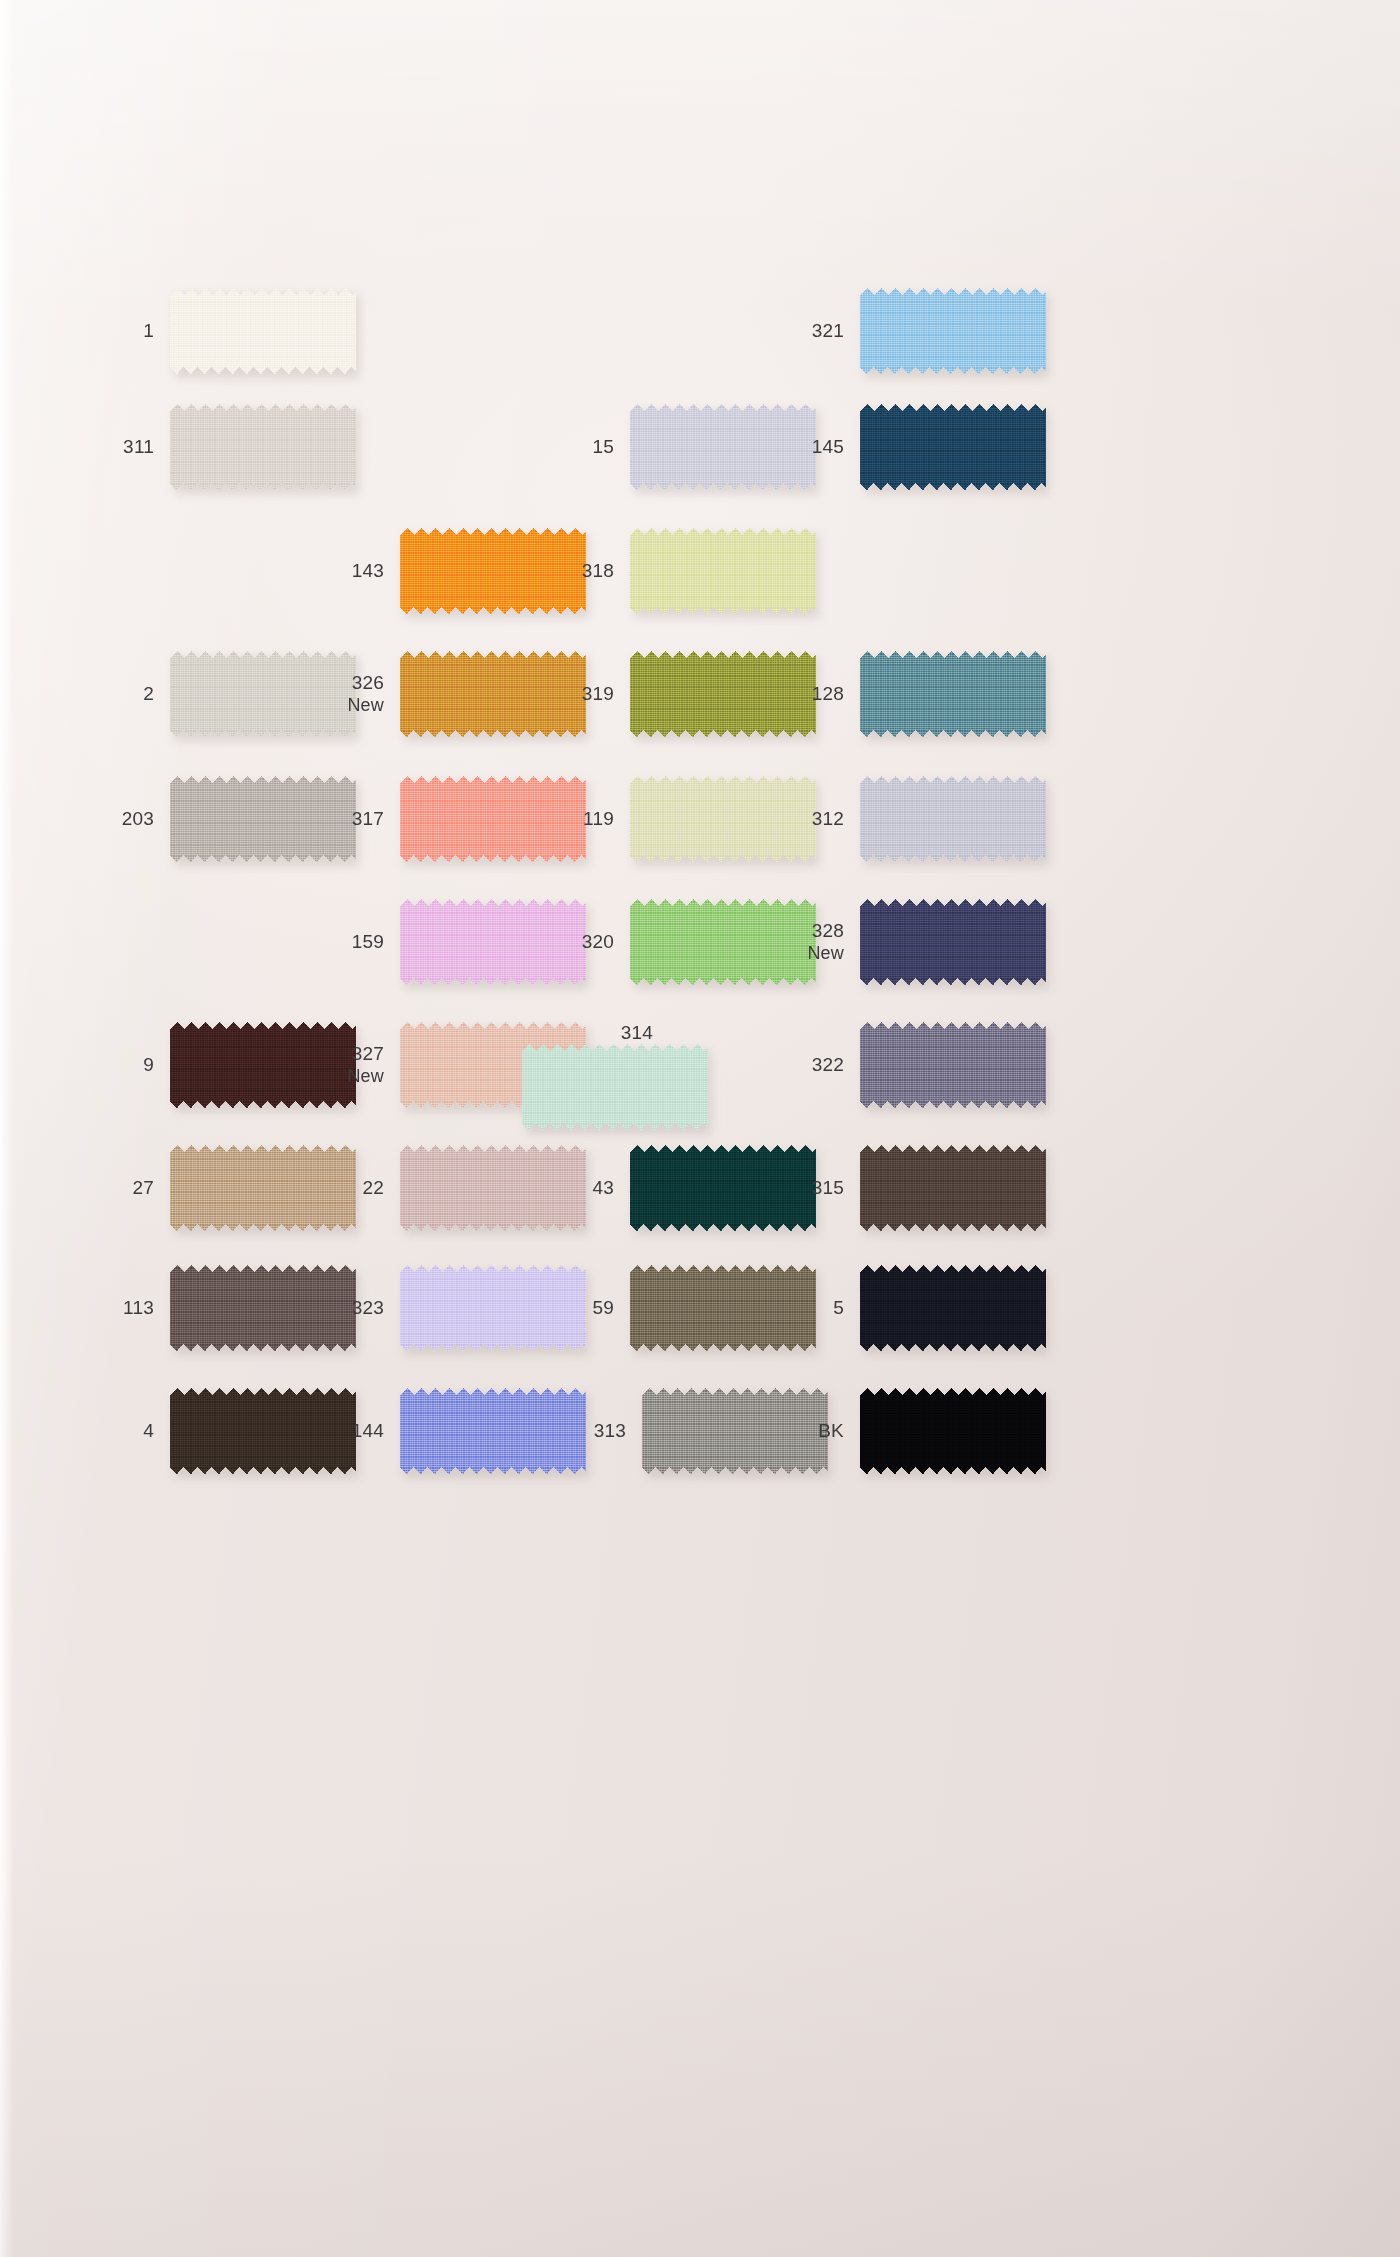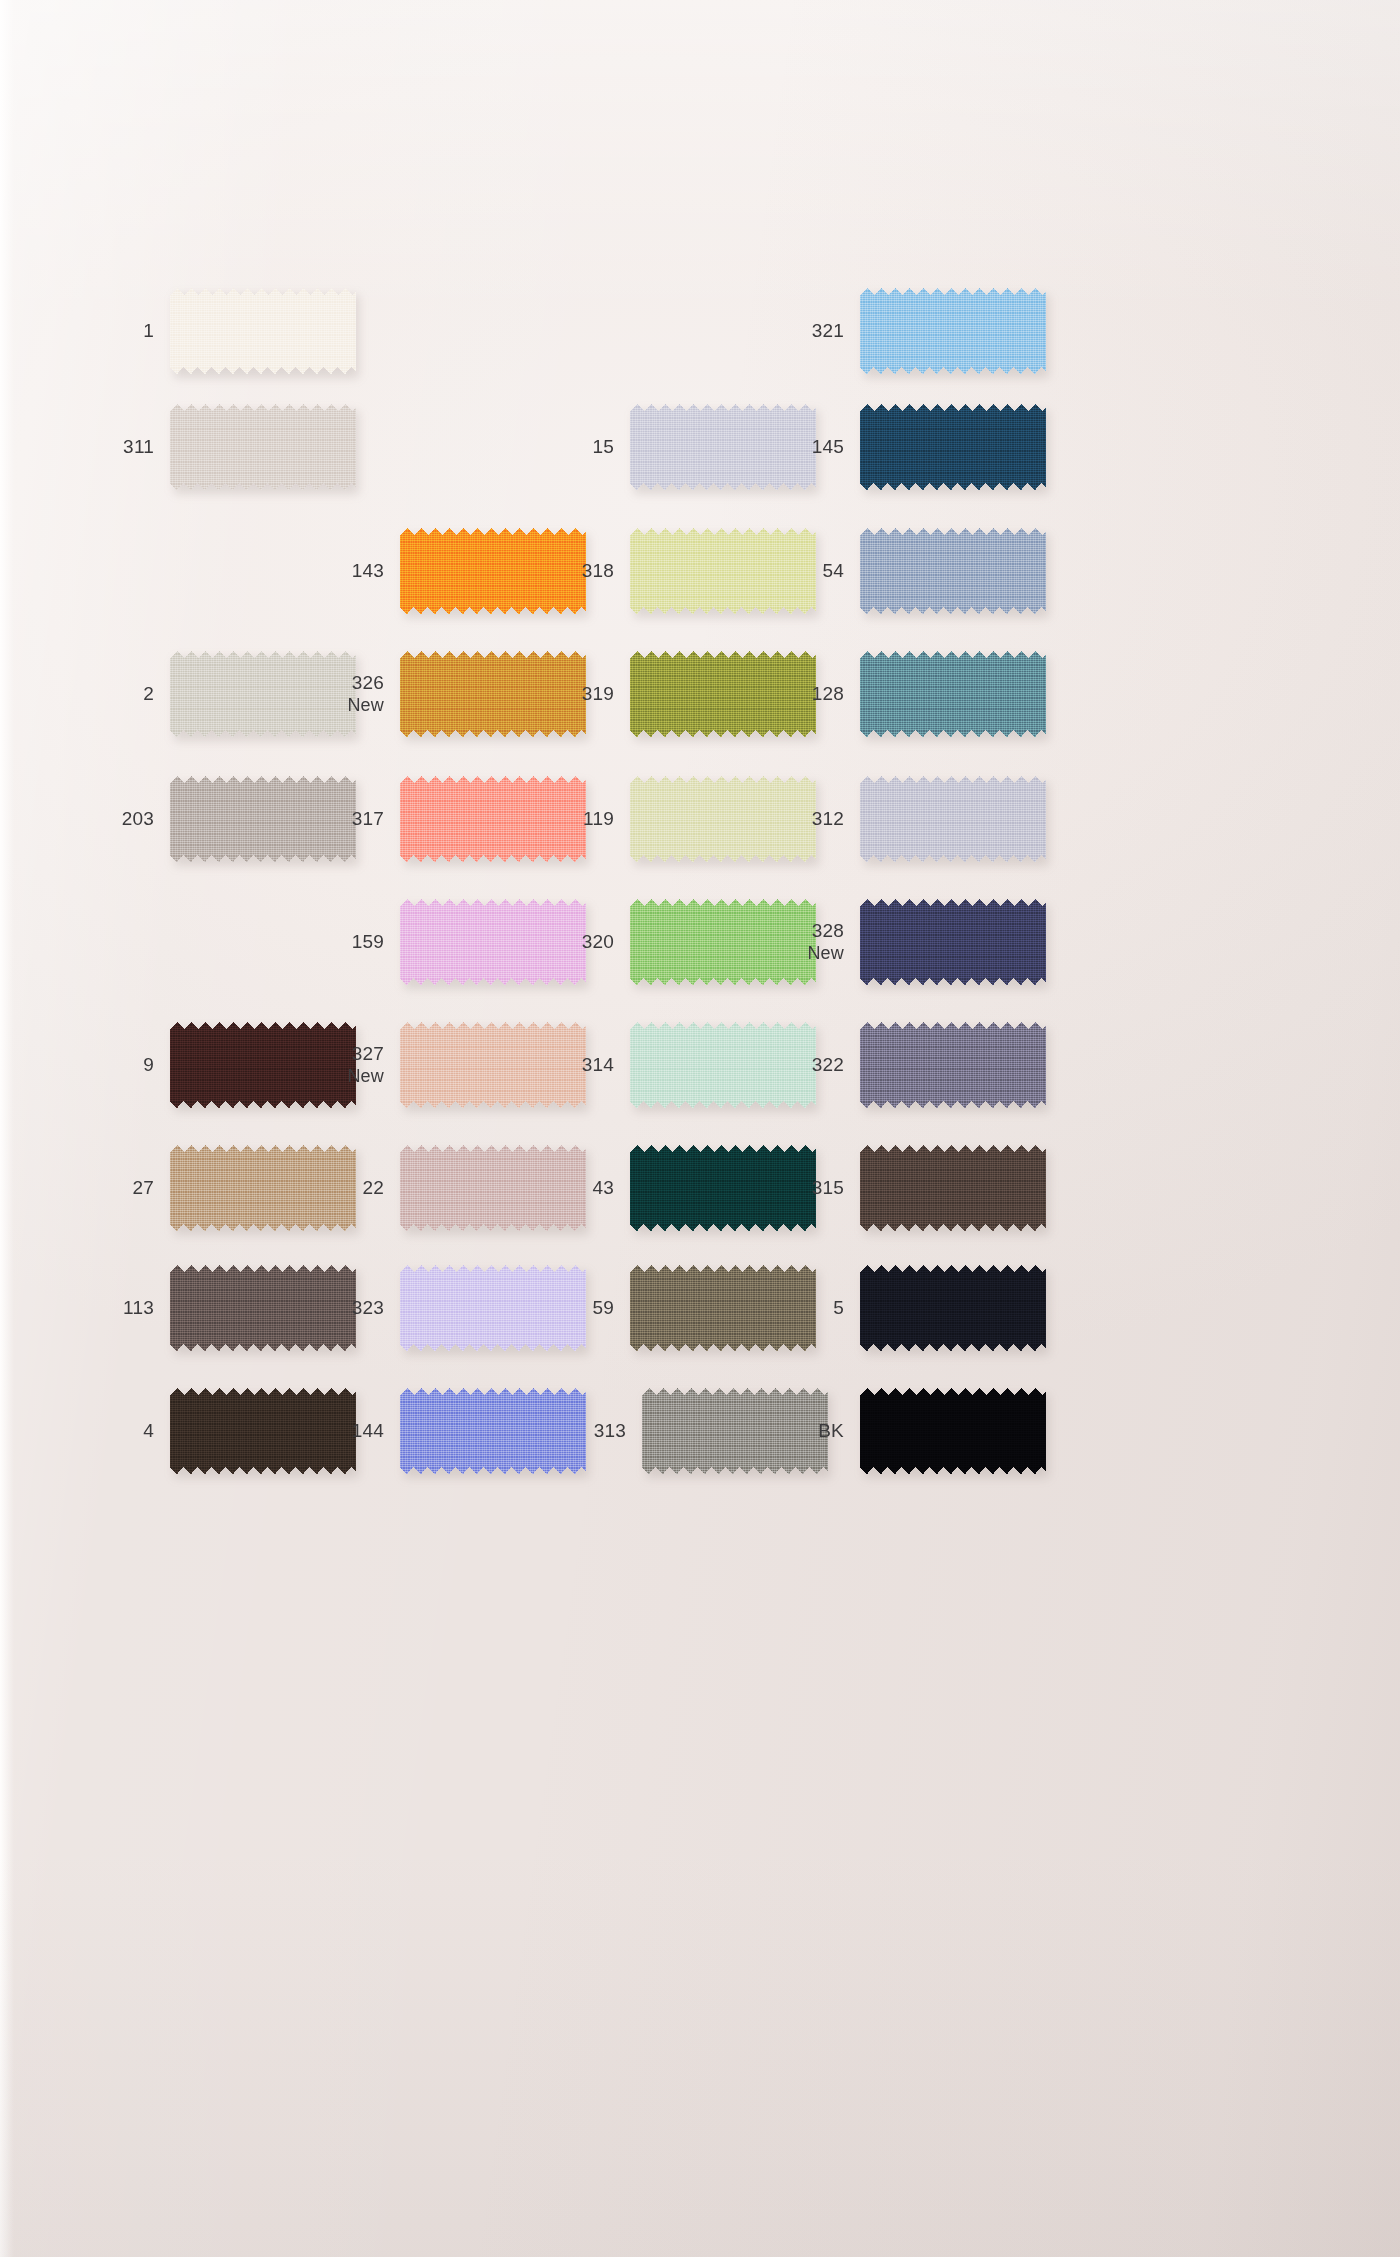--- a/index.html
+++ b/index.html
@@ -259,21 +259,21 @@
           <div class="swatch" style="background-color: rgb(222, 223, 182);"></div>
         </div>
       </div>
       <div class="cell" style="left: 522px; top: 899px;">
         <div class="code">320</div>
         <div class="swatch-wrap">
           <div class="shadow"></div>
           <div class="swatch" style="background-color: rgb(143, 201, 112);"></div>
         </div>
       </div>
-      <div class="cell" style="left: 522px; top: 1022px;">
+      <div class="cell" style="left: 522px; top: 1022px; flex-direction: column;">
         <div class="code">314</div>
         <div class="swatch-wrap">
           <div class="shadow"></div>
           <div class="swatch" style="background-color: rgb(195, 224, 209);"></div>
         </div>
       </div>
       <div class="cell" style="left: 522px; top: 1145px;">
         <div class="code">43</div>
         <div class="swatch-wrap">
           <div class="shadow"></div>
@@ -301,27 +301,20 @@
           <div class="swatch" style="background-color: rgb(142, 195, 232);"></div>
         </div>
       </div>
       <div class="cell" style="left: 752px; top: 404px;">
         <div class="code">145</div>
         <div class="swatch-wrap">
           <div class="shadow"></div>
           <div class="swatch" style="background-color: rgb(28, 63, 88);"></div>
         </div>
       </div>
-      <div class="cell" style="left: 752px; top: 528px;">
-        <div class="code">54</div>
-        <div class="swatch-wrap">
-          <div class="shadow"></div>
-          <div class="swatch" style="background-color: rgb(148, 165, 192);"></div>
-        </div>
-      </div>
       <div class="cell" style="left: 752px; top: 651px;">
         <div class="code">128</div>
         <div class="swatch-wrap">
           <div class="shadow"></div>
           <div class="swatch" style="background-color: rgb(90, 132, 145);"></div>
         </div>
       </div>
       <div class="cell" style="left: 752px; top: 776px;">
         <div class="code">312</div>
         <div class="swatch-wrap">

